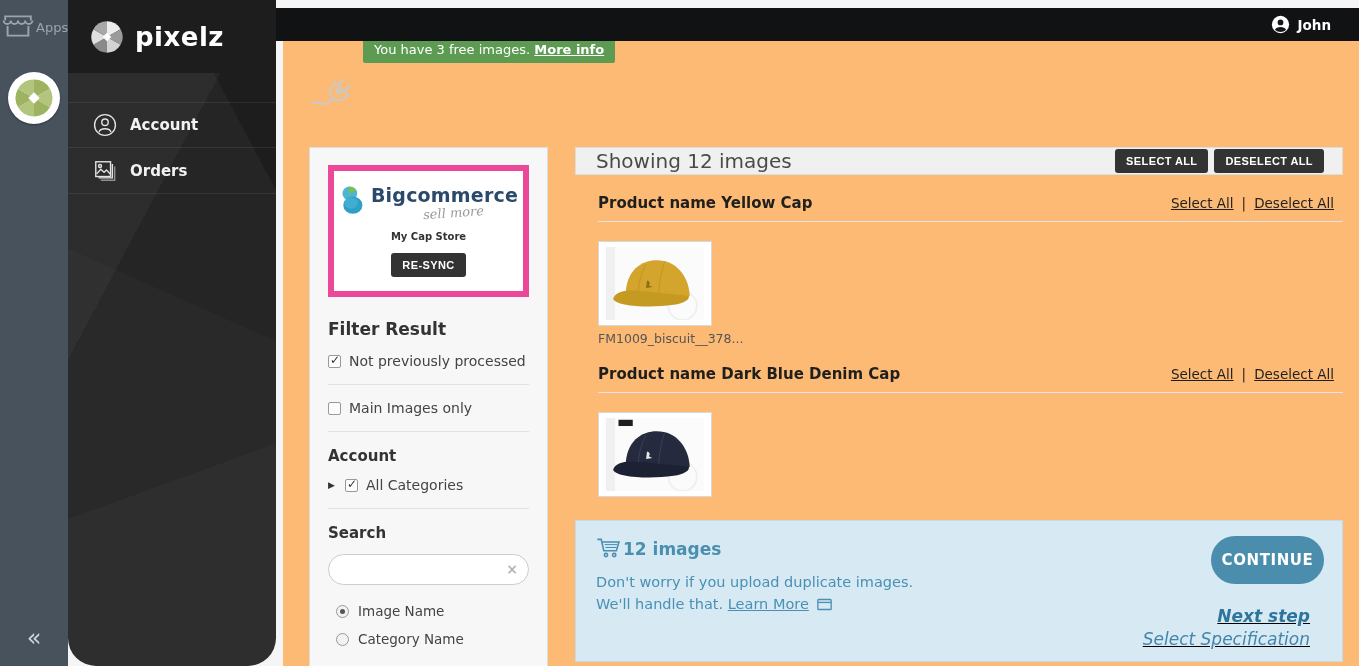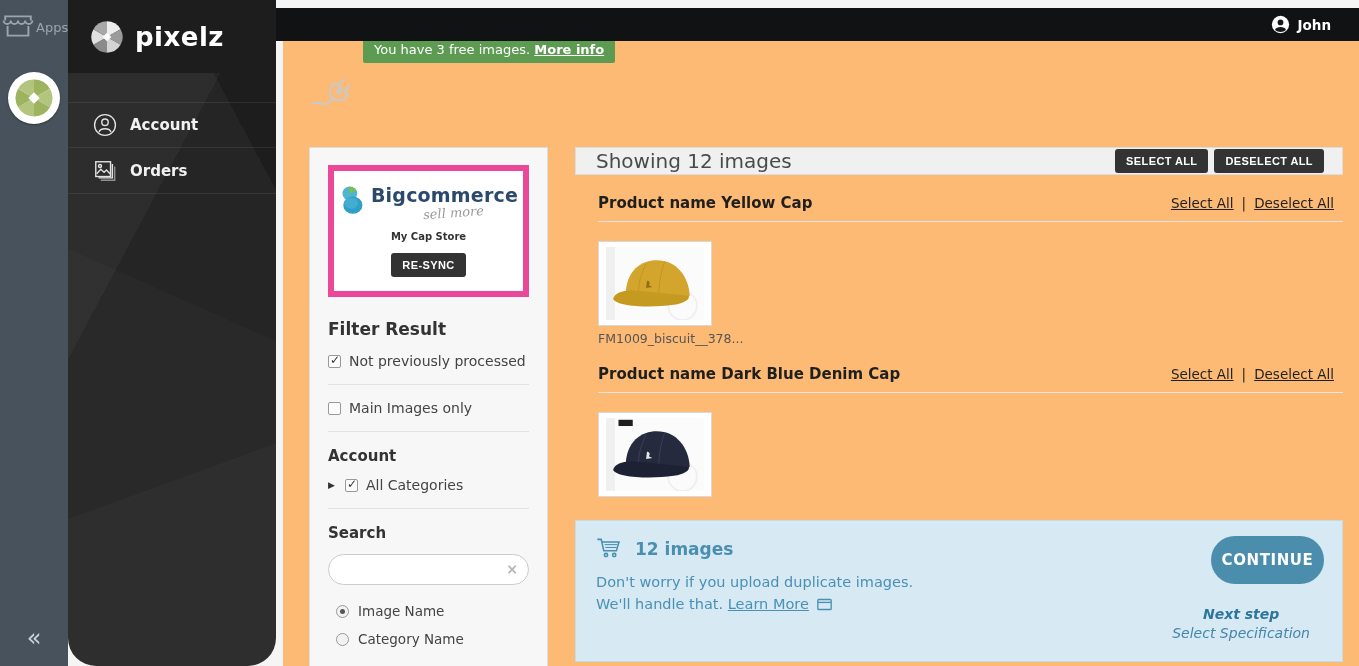--- a/index.html
+++ b/index.html
@@ -82,27 +82,27 @@
   .group-links a { color:#1f1f1f; text-decoration:underline; cursor:pointer; }
   .group-links .sep { margin:0 8px; text-decoration:none; }
   .group-hr { border:none; border-top:1px solid #e4e4e4; margin:9px 0 0; }
   .thumb-wrap { margin-top:19px; width:135px; cursor:pointer; }
   .thumb-card { width:114px; height:85px; background:#fff; border:1px solid #d8d8d8; padding:5px; }
   .thumb-card svg { display:block; width:102px; height:73px; }
   .thumb-caption { font-size:12.5px; color:#555; margin-top:5px; white-space:nowrap; }
 
   
   .cart-bar { position:absolute; left:292px; top:487px; width:768px; height:142px; background:#d7eaf4; border:1px solid #c2dcea; z-index:10; padding:16px 20px; }
-  .cart-count-row { display:flex; align-items:center; gap:13px; }
+  .cart-count-row { display:flex; align-items:center; gap:1px; }
   .cart-count { color:#4a8fb0; font-size:17px; font-weight:bold; }
   .cart-btn-row { margin-top:11px; display:flex; gap:7px; }
   .cart-note { margin-top:11px; font-size:14.5px; color:#4a90b5; line-height:1.55; }
   .cart-note a { color:#4a90b5; text-decoration:underline; cursor:pointer; }
   .continue-btn { position:absolute; right:18px; top:15px; width:113px; height:48px; border:none; border-radius:25px; background:#4a8dac; color:#fff; font-size:15px; font-weight:bold; letter-spacing:.6px; cursor:pointer; font-family:inherit; }
-  .next-step { position:absolute; right:32px; top:84px; text-align:center; font-style:italic; font-size:14px; line-height:1.35; }
+  .next-step { position:absolute; right:32px; top:84px; text-align:right; font-style:italic; font-size:17px; line-height:1.35;text-decoration:underline; }
   .next-step .ns1 { font-weight:bold; color:#2e759c; }
   .next-step .ns2 { color:#4485ab; }
 
   svg { display:block; }
 </style>
 </head>
 <body>
 
 <div class="rail">
   <div class="rail-apps">

